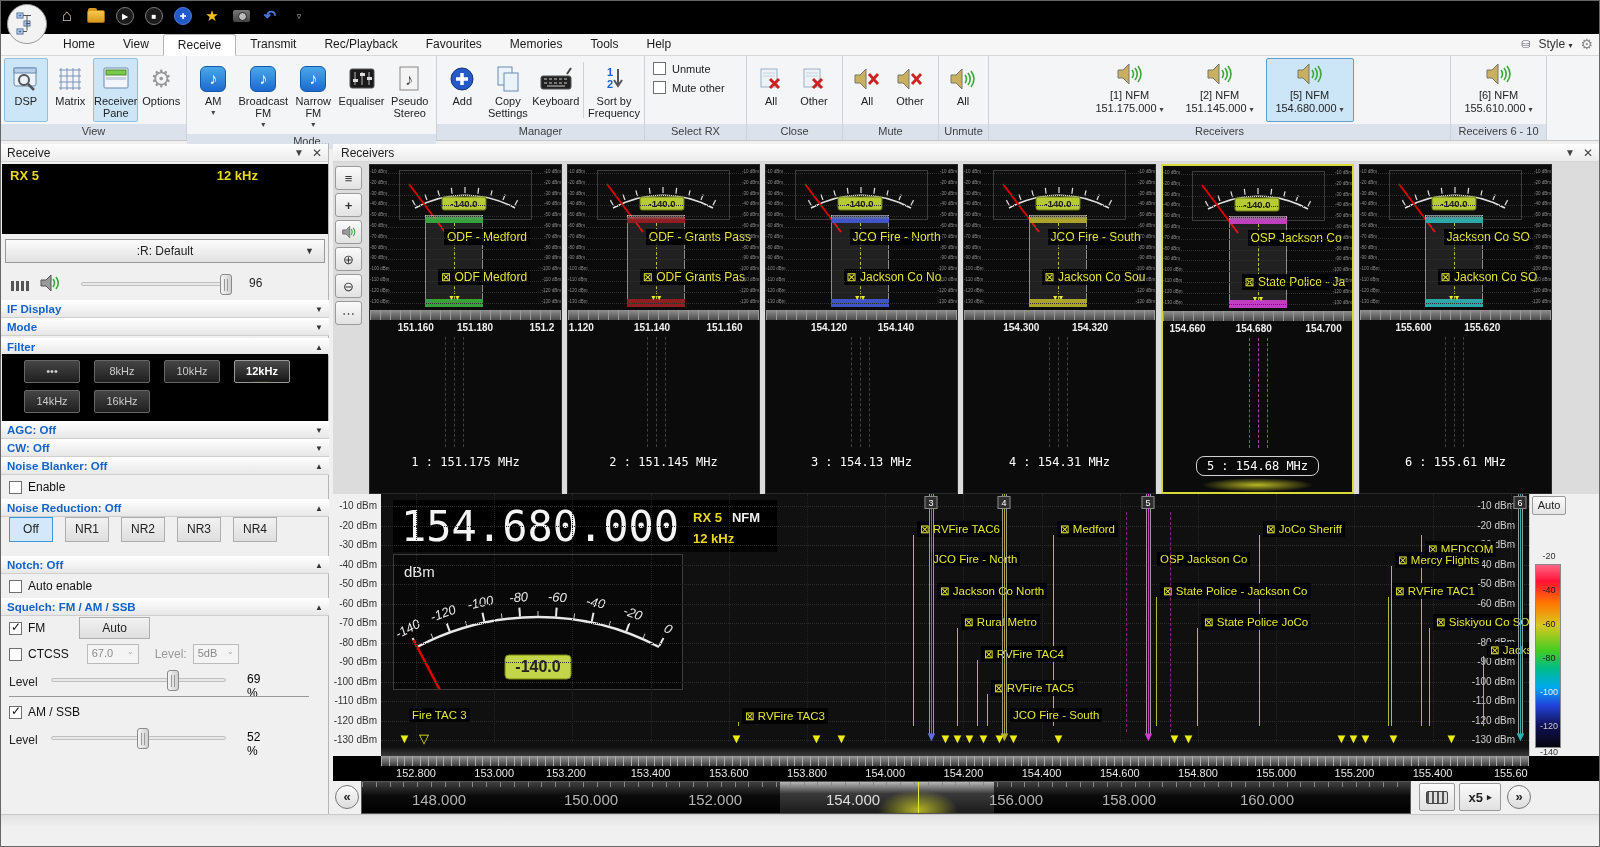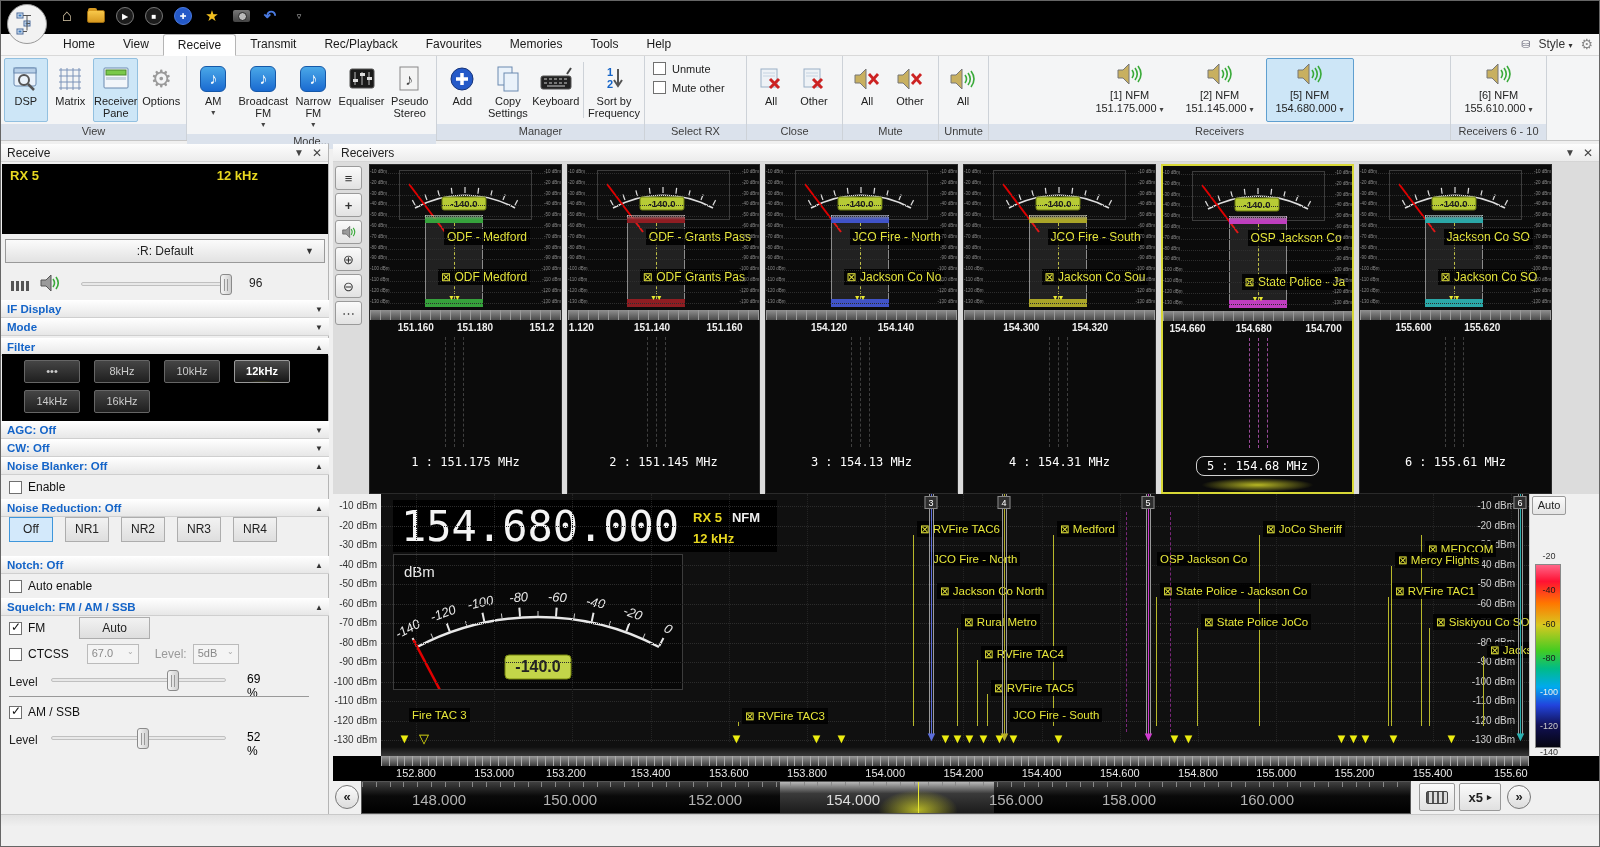--- a/index.html
+++ b/index.html
@@ -1437,21 +1437,21 @@
 
   <div class="nav">
     <div class="ncirc" style="left:2px;">«</div>
     <div class="navband" id="navband">
       <div class="navwin">
         <div class="navglow"></div>
         <div class="navline"></div>
       </div>
       <div class="ticks"></div>
     <div class="navlab" style="left: 77px;">148.000</div>
-        <div class="navlab" style="left: 208px;">150.000</div>
+        <div class="navlab" style="left: 229px;">150.000</div>
         <div class="navlab" style="left: 353px;">152.000</div>
         <div class="navlab" style="left: 491px; color: rgb(221, 221, 221);">154.000</div>
         <div class="navlab" style="left: 629px; margin-left: 25px;">156.000</div>
         <div class="navlab" style="left: 767px;">158.000</div>
         <div class="navlab" style="left: 905px;">160.000</div>
       </div>
     <div class="nbtn" style="left:1086px;width:36px;">
         <span class="kbd-ic"></span>
       </div>
     <div class="nbtn" style="left:1126px;width:42px;">

